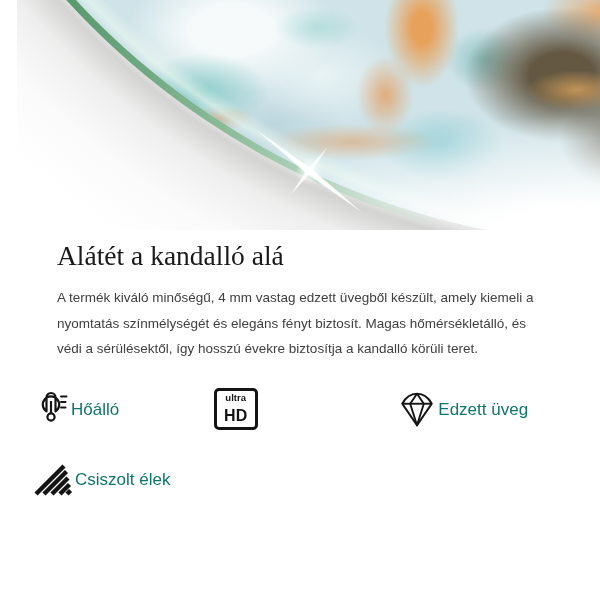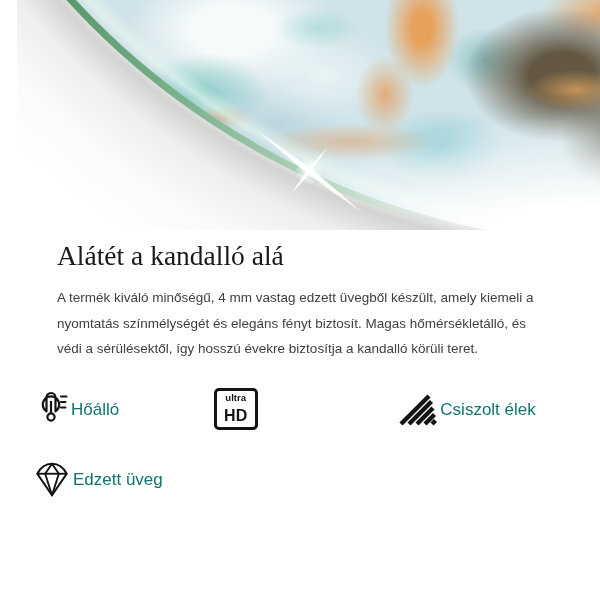--- a/index.html
+++ b/index.html
@@ -150,38 +150,38 @@
           <div class="uhd">
             <span class="uhd-top">ultra</span>
             <span class="uhd-bottom">HD</span>
           </div>
         </div>
       </div>
 
 
       <div class="feature">
         <div class="icon-box">
+          <svg width="42" height="42" viewBox="0 0 40 40" fill="none" stroke="#141414">
+            <path d="M6,15 Q11,5.5 20,5.5 Q29,5.5 34,15 L20,35.5 Z" stroke-width="2" stroke-linejoin="round"></path>
+            <path d="M6,15 H34" stroke-width="1.8"></path>
+            <path d="M20,5.5 L13.5,15 L20,35.5 L26.5,15 L20,5.5" stroke-width="1.8" stroke-linejoin="round"></path>
+          </svg>
+        </div>
+        <div class="feature-label">Edzett üveg</div>
+      </div>
+
+      <div class="feature">
+        <div class="icon-box">
           <svg width="44" height="40" viewBox="0 0 44 40" stroke="#141414">
             <line x1="5" y1="35" x2="33" y2="7" stroke-width="4.4"></line>
             <line x1="13" y1="35" x2="35.5" y2="12.5" stroke-width="4.4"></line>
             <line x1="21" y1="35" x2="37" y2="19" stroke-width="4.4"></line>
             <line x1="29" y1="35" x2="38.5" y2="25.5" stroke-width="4.4"></line>
             <line x1="36" y1="35" x2="39.5" y2="31.5" stroke-width="4.4"></line>
           </svg>
         </div>
         <div class="feature-label">Csiszolt élek</div>
       </div>
 
-      <div class="feature">
-        <div class="icon-box">
-          <svg width="42" height="42" viewBox="0 0 40 40" fill="none" stroke="#141414">
-            <path d="M6,15 Q11,5.5 20,5.5 Q29,5.5 34,15 L20,35.5 Z" stroke-width="2" stroke-linejoin="round"></path>
-            <path d="M6,15 H34" stroke-width="1.8"></path>
-            <path d="M20,5.5 L13.5,15 L20,35.5 L26.5,15 L20,5.5" stroke-width="1.8" stroke-linejoin="round"></path>
-          </svg>
-        </div>
-        <div class="feature-label">Edzett üveg</div>
-      </div>
-
 
     </div>
   </div>
 </div>
 
 </body></html>

